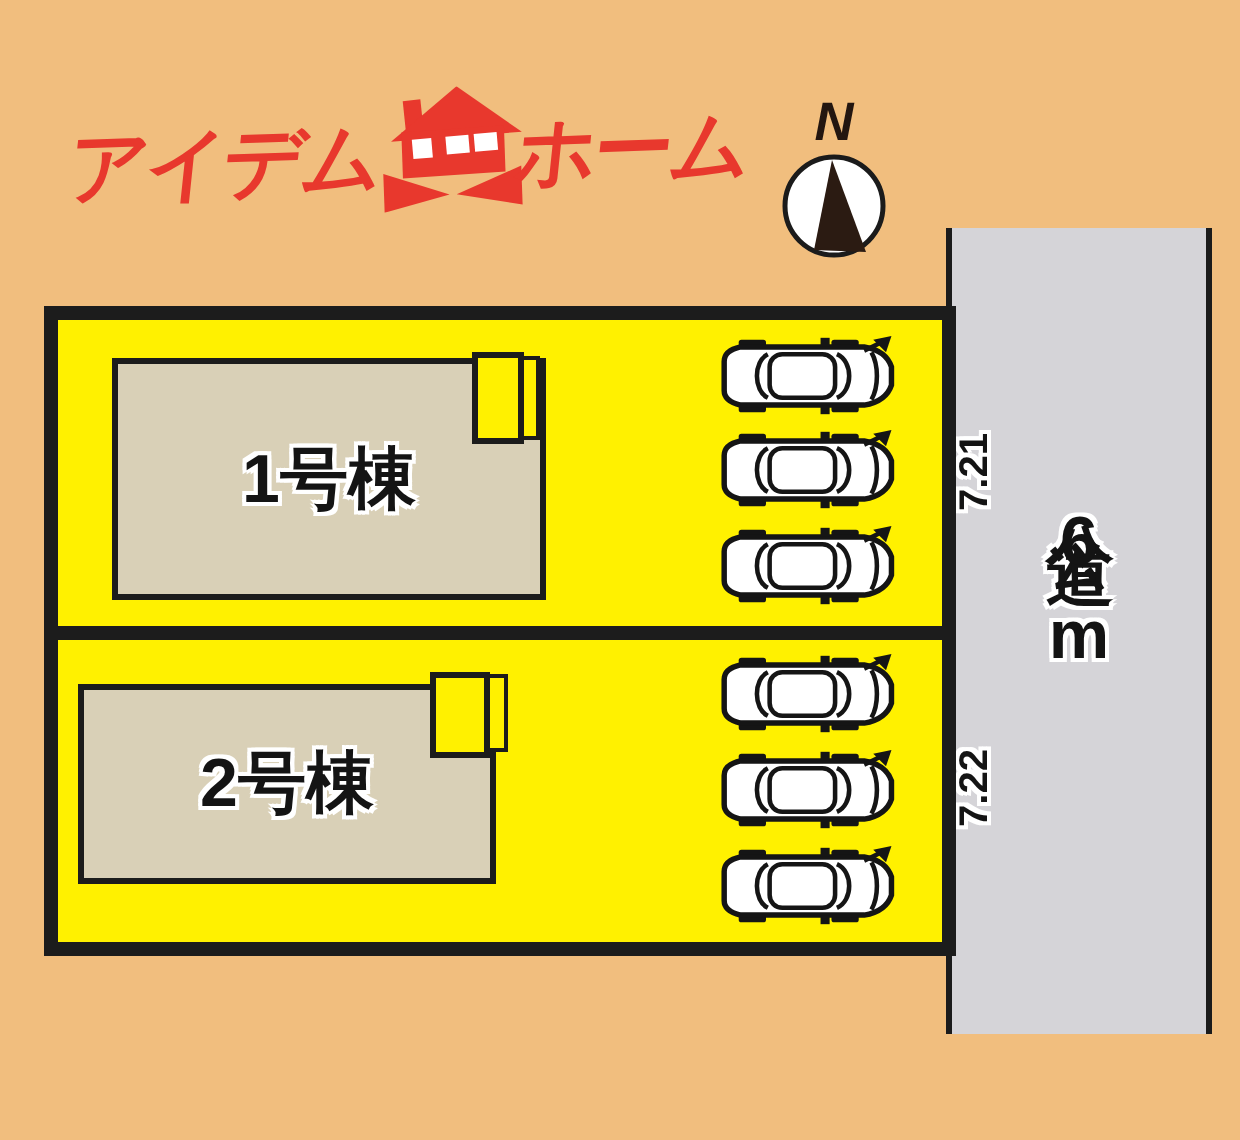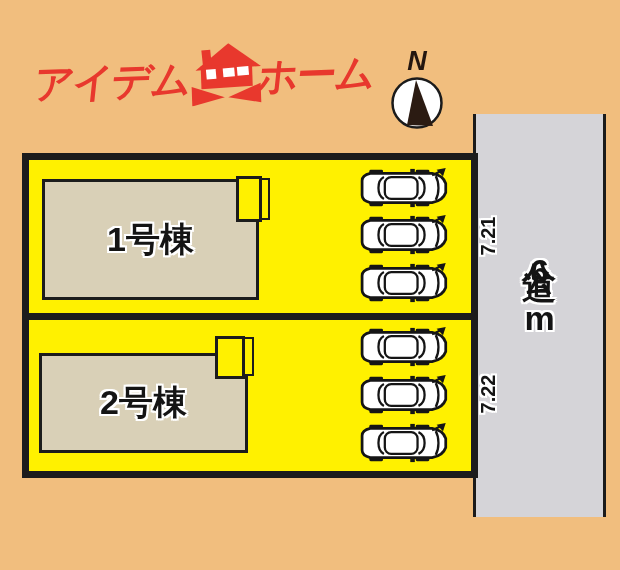--- a/index.html
+++ b/index.html
@@ -33,22 +33,22 @@
   .dim-1 { left:488px; top:236px; transform:translate(-50%,-50%) rotate(-90deg); }
   .dim-2 { left:488px; top:394px; transform:translate(-50%,-50%) rotate(-90deg); }
 
   
   .plot { position:absolute; left:22px; top:153px; width:456px; height:325px;
           background:#FFF100; border:7px solid #1C1C1C; }
   .divider { position:absolute; left:-7px; right:-7px; top:153px; height:7px; background:#1C1C1C; }
 
   .building { position:absolute; background:#D9D0B7; border:3px solid #1C1C1C;
               display:flex; align-items:center; justify-content:center; }
-  .building-1 { left:13px; top:19px; width:217px; height:121px; }
-  .building-2 { left:10px; top:193px; width:209px; height:100px; }
+  .building-1 { left:27px; top:19px; width:217px; height:121px; }
+  .building-2 { left:10px; top:182px; width:209px; height:100px; }
   .building-label { font-size:34px; font-weight:bold; color:#141414;
                     text-shadow:-2px -2px 0 #fff, 2px -2px 0 #fff, -2px 2px 0 #fff, 2px 2px 0 #fff,
                                 -2px 0 0 #fff, 2px 0 0 #fff, 0 -2px 0 #fff, 0 2px 0 #fff; }
 
   .notch { position:absolute; background:#FFF100; }
   .notch-1b { left:227px; top:18px;  width:14px; height:42px; border:2px solid #1C1C1C; }
   .notch-1a { left:207px; top:16px;  width:26px; height:46px; border:3px solid #1C1C1C; }
   .notch-2b { left:214px; top:177px; width:11px; height:39px; border:2px solid #1C1C1C; }
   .notch-2a { left:186px; top:176px; width:30px; height:43px; border:3px solid #1C1C1C; }
 

